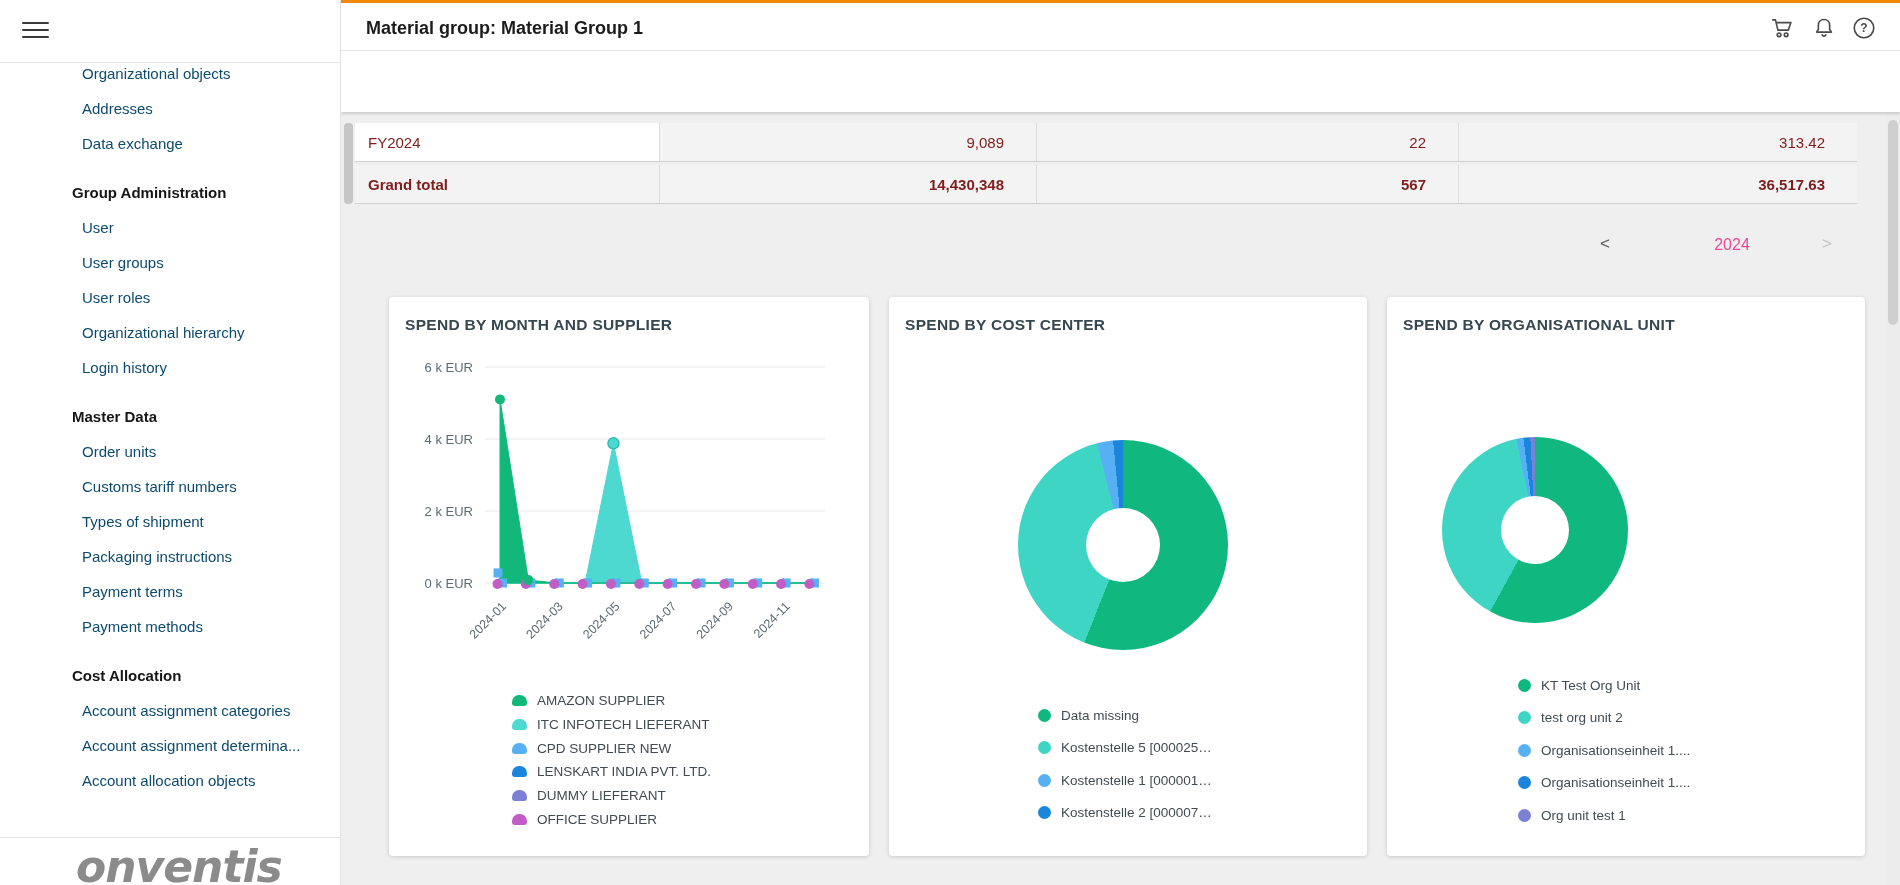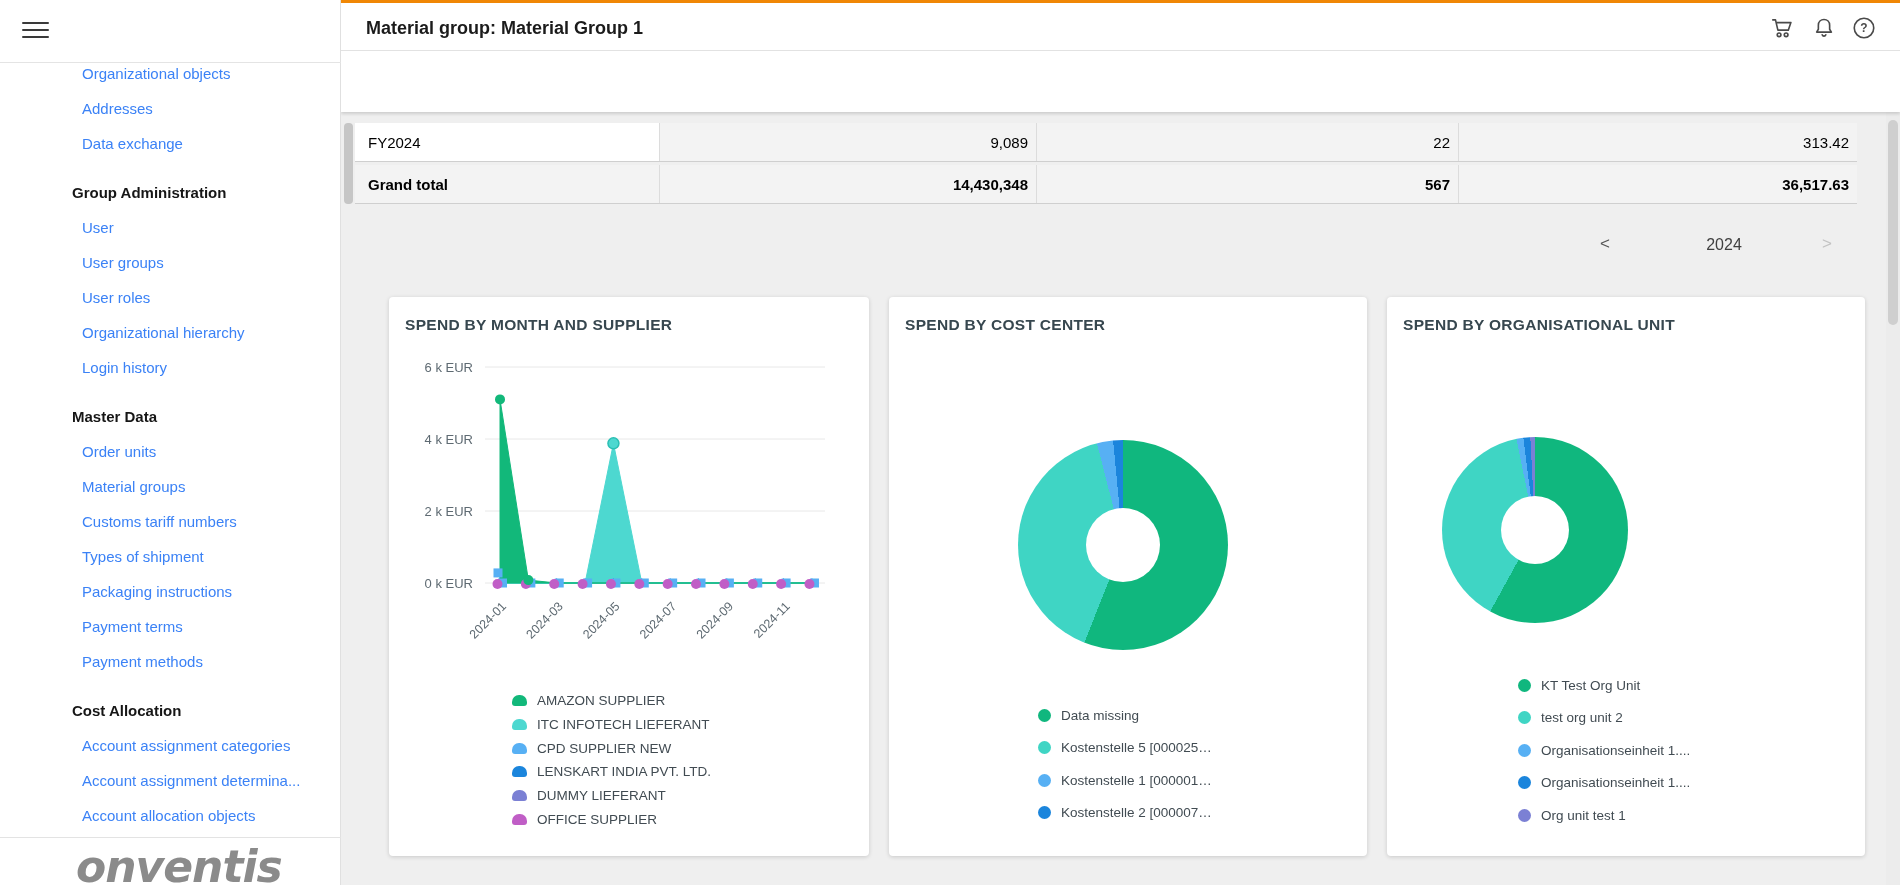--- a/index.html
+++ b/index.html
@@ -6,54 +6,54 @@
   html,body { background:#fff; }
   body { font-family:"Liberation Sans", sans-serif; }
   .screen { position:relative; width:1900px; height:885px; background:#fff; overflow:hidden; }
 
   
   .sidebar { position:absolute; left:0; top:0; width:341px; height:885px; background:#fff; border-right:1px solid #e0e0e0; z-index:5; }
   .hamburger { position:absolute; left:22px; top:22px; width:27px; height:17px; cursor:pointer; }
   .hamburger span { display:block; height:2.4px; background:#3a3a3a; margin-bottom:4.6px; border-radius:1px; }
   .sidebar-divider { position:absolute; top:62px; left:0; width:341px; border-top:1px solid #e4e4e4; }
   .sidebar-nav { position:absolute; top:56px; left:0; right:1px; height:781px; overflow:hidden; }
-  .nav-item { padding:8.5px 8px 8.5px 82px; font-size:15px; line-height:18px; color:#3b82f6; white-space:nowrap; cursor:pointer; }
+  .nav-item { padding:8.5px 8px 8.5px 82px; font-size:15px; line-height:18px; color:#0c4a6e; white-space:nowrap; cursor:pointer; }
   .nav-header { margin-top:14px; padding:8.5px 8px 8.5px 72px; font-size:15px; line-height:18px; font-weight:bold; color:#161616; white-space:nowrap; }
   .sidebar-footer { position:absolute; left:0; top:837px; width:341px; height:59px; border-top:1px solid #e3e3e3; overflow:hidden; }
   .logo { position:absolute; left:76px; top:3px; font-family:"DejaVu Sans", sans-serif; font-style:italic; font-weight:bold; font-size:44px; letter-spacing:-1px; color:#8b8b8b; }
 
   
   .orange-bar { position:absolute; left:341px; top:0; right:0; height:3px; background:#f08705; }
   .titlebar { position:absolute; left:341px; top:3px; right:0; height:48px; background:#fff; border-bottom:1px solid #e3e3e3; }
   .page-title { position:absolute; left:25px; top:15px; font-size:18px; font-weight:bold; color:#1b1b1b; }
   .top-icon { position:absolute; top:12px; width:26px; height:26px; cursor:pointer; }
   .toolbar { position:absolute; left:341px; top:51px; right:0; height:61px; background:#fff; box-shadow:0 2px 3px rgba(0,0,0,0.14); z-index:4; }
   .tb-icon { position:absolute; top:73px; width:26px; height:26px; cursor:pointer; }
   .tb-label { position:absolute; left:478px; top:77px; font-size:15px; font-weight:bold; color:#3d3d3d; cursor:pointer; }
   svg.ic { width:100%; height:100%; stroke:#4a4a4a; fill:none; stroke-width:1.5; stroke-linecap:round; stroke-linejoin:round; }
 
   
   .content-bg { position:absolute; left:341px; top:112px; right:0; bottom:0; background:#efefef; }
   .vscroll-track { position:absolute; left:1886px; top:112px; width:14px; height:773px; background:#ececec; }
   .vscroll-thumb { position:absolute; left:2px; top:8px; width:10px; height:205px; background:#cfcfcf; border-radius:5px; }
   .table-vscroll { position:absolute; left:344px; top:123px; width:9px; height:81px; background:#c6c6c6; border-radius:4px; }
 
-  .sum-row { position:absolute; left:355px; width:1502px; height:39px; display:flex; border-bottom:1px solid #cfcfcf; font-size:15px; color:#000000; }
+  .sum-row { position:absolute; left:355px; width:1502px; height:39px; display:flex; border-bottom:1px solid #cfcfcf; font-size:15px; color:#7f1d1d; }
   .sum-row .cell { height:100%; display:flex; align-items:center; background:#f3f3f3; border-right:1px solid #dcdcdc; }
   .sum-row .cell:last-child { border-right:none; }
   .cell.lbl { width:305px; padding-left:13px; }
   .cell.v1 { width:377px; } .cell.v2 { width:422px; } .cell.v3 { width:398px; }
-  .cell.num { justify-content:flex-end; padding-right:8px; }
+  .cell.num { justify-content:flex-end; padding-right:32px; }
   .row-fy .lbl { background:#fff; }
   .row-total { font-weight:bold; }
 
   .year-nav { position:absolute; left:1595px; top:234px; width:250px; height:26px; }
   .year-chev { position:absolute; top:0; font-size:17px; color:#555; cursor:pointer; width:20px; text-align:center; }
   .year-chev.next { color:#c2c2c2; }
-  .year-label { position:absolute; left:64px; top:2px; width:130px; text-align:center; font-size:16px; color:#404040; }
+  .year-label { position:absolute; left:72px; top:2px; width:130px; text-align:center; font-size:16px; color:#ec4899; }
 
   
   .card { position:absolute; top:297px; height:559px; background:#fff; border-radius:4px; box-shadow:0 1px 4px rgba(0,0,0,0.16); }
   .card1 { left:389px; width:480px; }
   .card2 { left:889px; width:478px; }
   .card3 { left:1387px; width:478px; }
   .card-title { position:absolute; left:16px; top:19px; font-size:15.5px; font-weight:bold; letter-spacing:0.3px; color:#37474f; white-space:nowrap; }
 
   .chart-svg { position:absolute; left:0; top:57px; }
   .tick { font:13px "Liberation Sans",sans-serif; fill:#5e6a72; }
@@ -92,21 +92,20 @@
         <div class="nav-item">Addresses</div>
         <div class="nav-item">Data exchange</div>
         <div class="nav-header">Group Administration</div>
         <div class="nav-item">User</div>
         <div class="nav-item">User groups</div>
         <div class="nav-item">User roles</div>
         <div class="nav-item">Organizational hierarchy</div>
         <div class="nav-item">Login history</div>
         <div class="nav-header">Master Data</div>
         <div class="nav-item">Order units</div>
-        <div class="nav-item">Material groups</div>
         <div class="nav-item">Customs tariff numbers</div>
         <div class="nav-item">Types of shipment</div>
         <div class="nav-item">Packaging instructions</div>
         <div class="nav-item">Payment terms</div>
         <div class="nav-item">Payment methods</div>
         <div class="nav-header">Cost Allocation</div>
         <div class="nav-item">Account assignment categories</div>
         <div class="nav-item">Account assignment determina...</div>
         <div class="nav-item">Account allocation objects</div>
       </nav>

